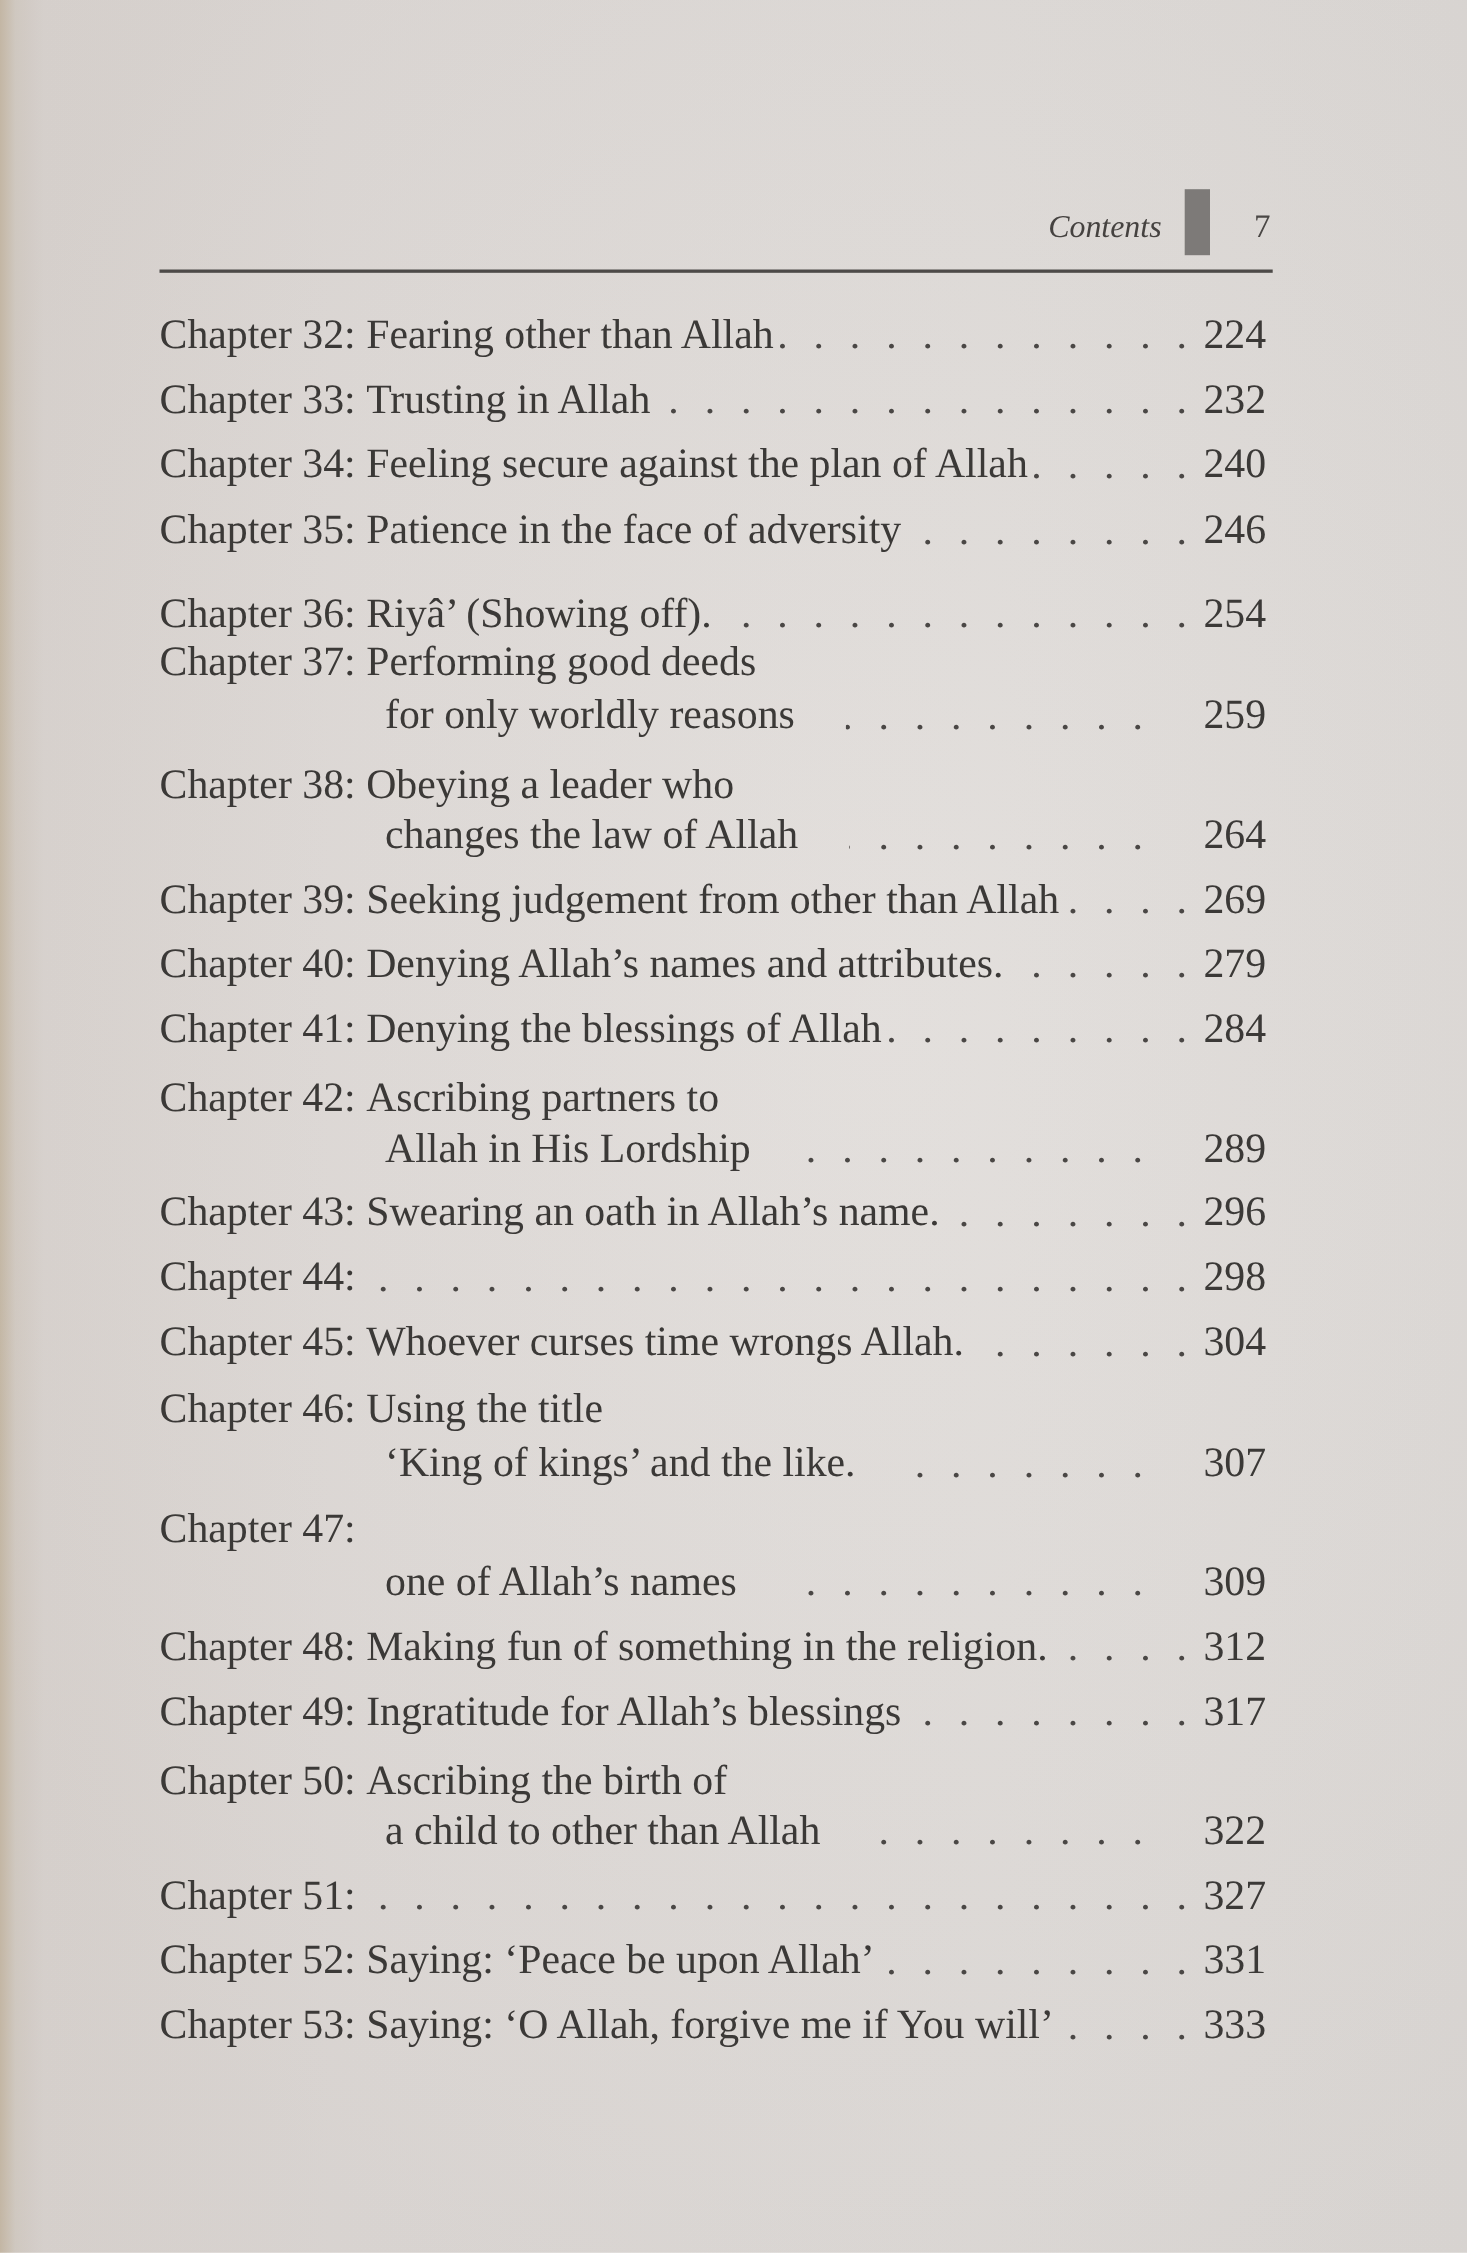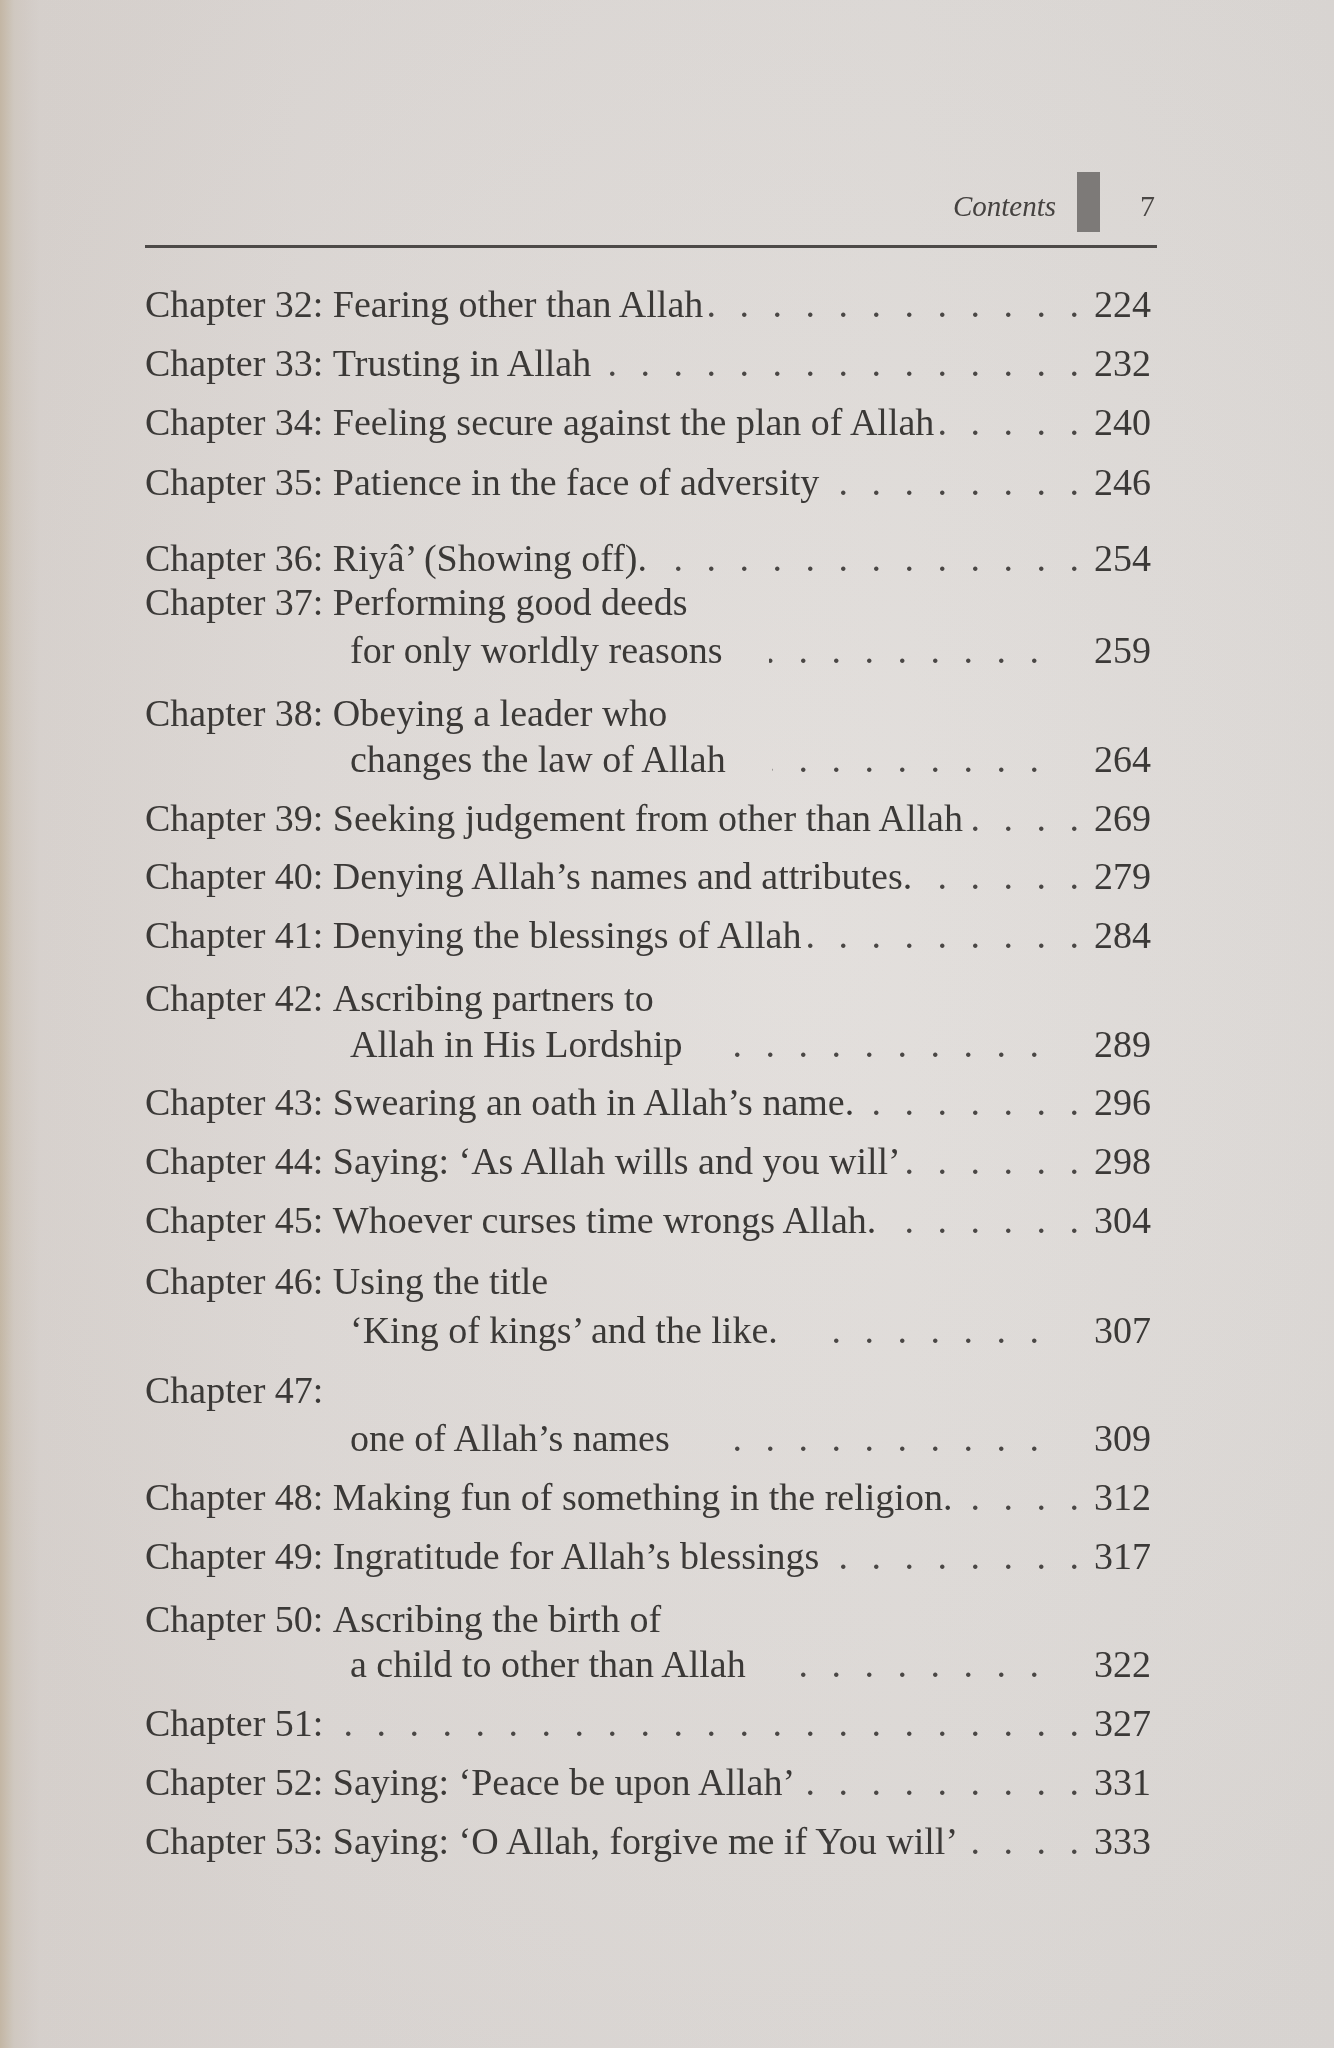--- a/index.html
+++ b/index.html
@@ -137,21 +137,21 @@
     <span class="pg">289</span>
   </div>
 
   <div class="line" style="top:1078px">
     <span class="label">Chapter 43:</span>&nbsp;<span class="title">Swearing an oath in Allah’s name.</span>
     <span class="leader">. . . . . . . . . . . . . . . . . . . . . . . . . . . . . . . . . . . . . . . . . . . . . . . .</span>
     <span class="pg">296</span>
   </div>
 
   <div class="line" style="top:1137px">
-    <span class="label">Chapter 44:</span>&nbsp;<span class="title">Saying: ‘As Allah wills and you will’</span>
+    <span class="label">Chapter 44:</span>&nbsp;
     <span class="leader">. . . . . . . . . . . . . . . . . . . . . . . . . . . . . . . . . . . . . . . . . . . . . . . .</span>
     <span class="pg">298</span>
   </div>
 
   <div class="line" style="top:1196px">
     <span class="label">Chapter 45:</span>&nbsp;<span class="title">Whoever curses time wrongs Allah.</span>
     <span class="leader">. . . . . . . . . . . . . . . . . . . . . . . . . . . . . . . . . . . . . . . . . . . . . . . .</span>
     <span class="pg">304</span>
   </div>
 

